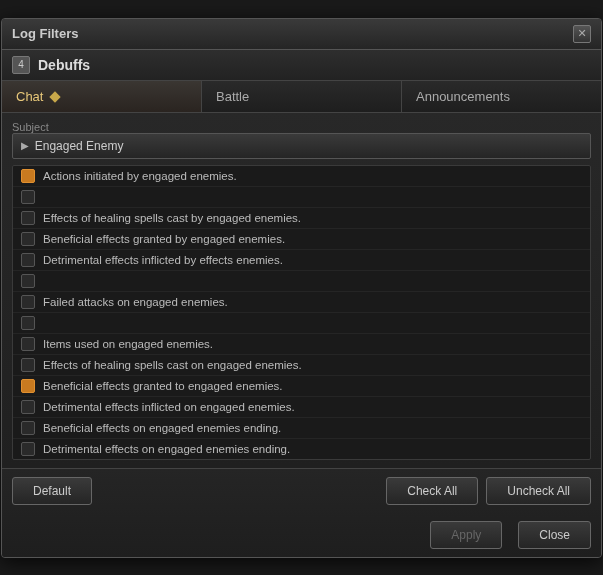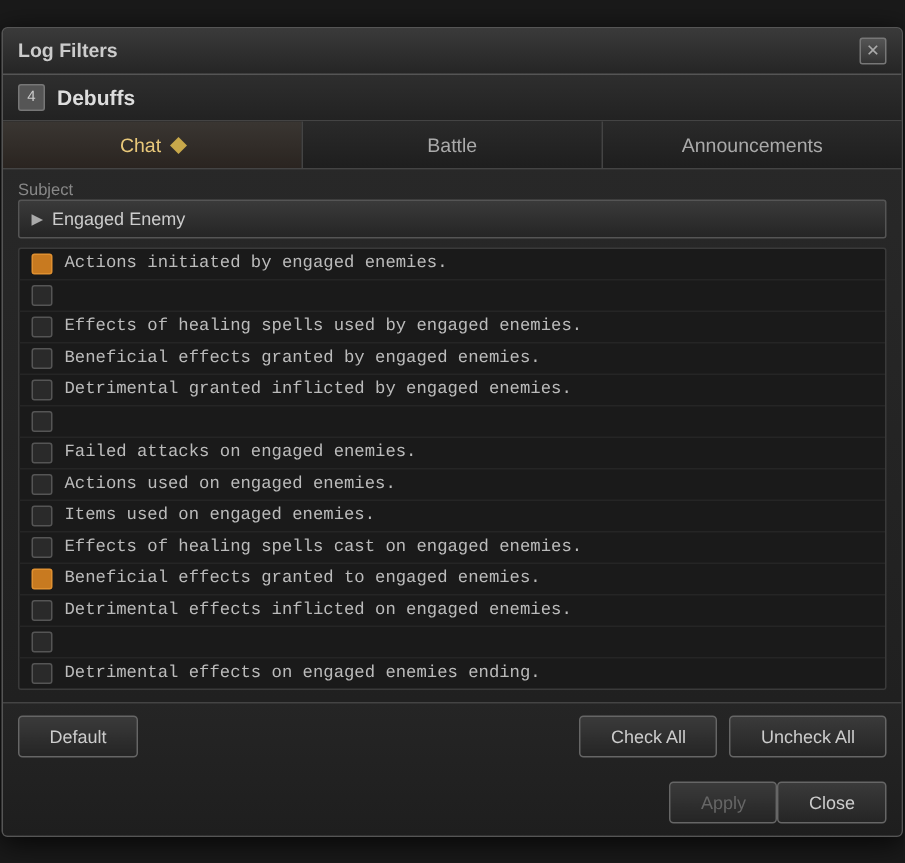--- a/index.html
+++ b/index.html
@@ -77,21 +77,20 @@
       font-weight: bold;
     }
     .tabs {
       display: flex;
       background: #1e1e1e;
       border-bottom: 1px solid #444;
     }
     .tab {
       flex: 1;
       padding: 8px 14px;
-      text-align: center;
       color: #aaaaaa;
       font-size: 13px;
       cursor: pointer;
       background: linear-gradient(180deg, #2a2a2a 0%, #1e1e1e 100%);
       border-right: 1px solid #444;
       position: relative;
     }
     .tab:last-child { border-right: none; }
     .tab.active {
       background: linear-gradient(180deg, #3a3632 0%, #2a2420 100%);
@@ -130,21 +129,20 @@
     .subject-header .arrow {
       color: #aaa;
       font-size: 10px;
     }
     .items-list {
       background: #1a1a1a;
       border: 1px solid #3a3a3a;
       border-radius: 2px;
       max-height: 320px;
       overflow-y: auto;
-      font-family: Liberation Mono, monospace;
     }
     .items-list::-webkit-scrollbar {
       width: 10px;
     }
     .items-list::-webkit-scrollbar-track {
       background: #1a1a1a;
     }
     .items-list::-webkit-scrollbar-thumb {
       background: #444;
       border-radius: 2px;
@@ -183,21 +181,21 @@
       border-top: 1px solid #444;
     }
     .footer-row1 {
       display: flex;
       justify-content: space-between;
       margin-bottom: 16px;
     }
     .footer-row2 {
       display: flex;
       justify-content: flex-end;
-      gap: 0;
+      gap: 16px;
     }
     .btn {
       background: linear-gradient(180deg, #3a3a3a 0%, #252525 100%);
       border: 1px solid #666;
       border-radius: 3px;
       color: #cccccc;
       font-size: 12px;
       padding: 6px 20px;
       cursor: pointer;
     }
@@ -247,59 +245,59 @@
 
     <div class="list-item">
           <div class="checkbox checked-orange"></div>
           <span class="item-text">Actions initiated by engaged enemies.</span>
         </div>
         <div class="list-item">
           <div class="checkbox"></div>
         </div>
         <div class="list-item">
           <div class="checkbox"></div>
-          <span class="item-text">Effects of healing spells used by engaged enemies.</span>
+          <span class="item-text">Effects of healing spells cast by engaged enemies.</span>
         </div>
         <div class="list-item">
           <div class="checkbox"></div>
           <span class="item-text">Beneficial effects granted by engaged enemies.</span>
         </div>
         <div class="list-item">
           <div class="checkbox"></div>
-          <span class="item-text">Detrimental granted inflicted by engaged enemies.</span>
+          <span class="item-text">Detrimental effects inflicted by effects enemies.</span>
         </div>
         <div class="list-item">
           <div class="checkbox"></div>
         </div>
         <div class="list-item">
           <div class="checkbox"></div>
           <span class="item-text">Failed attacks on engaged enemies.</span>
         </div>
         <div class="list-item">
           <div class="checkbox"></div>
-          <span class="item-text">Actions used on engaged enemies.</span>
         </div>
         <div class="list-item">
           <div class="checkbox"></div>
           <span class="item-text">Items used on engaged enemies.</span>
         </div>
         <div class="list-item">
           <div class="checkbox"></div>
           <span class="item-text">Effects of healing spells cast on engaged enemies.</span>
         </div>
         <div class="list-item">
           <div class="checkbox checked-orange"></div>
           <span class="item-text">Beneficial effects granted to engaged enemies.</span>
         </div>
         <div class="list-item">
           <div class="checkbox"></div>
           <span class="item-text">Detrimental effects inflicted on engaged enemies.</span>
         </div>
         <div class="list-item">
           <div class="checkbox"></div>
+          <span class="item-text">Beneficial effects on engaged enemies ending.</span>
         </div>
         <div class="list-item">
           <div class="checkbox"></div>
           <span class="item-text">Detrimental effects on engaged enemies ending.</span>
         </div>
       </div>
   </div>
 
   <div class="footer">
     <div class="footer-row1">

